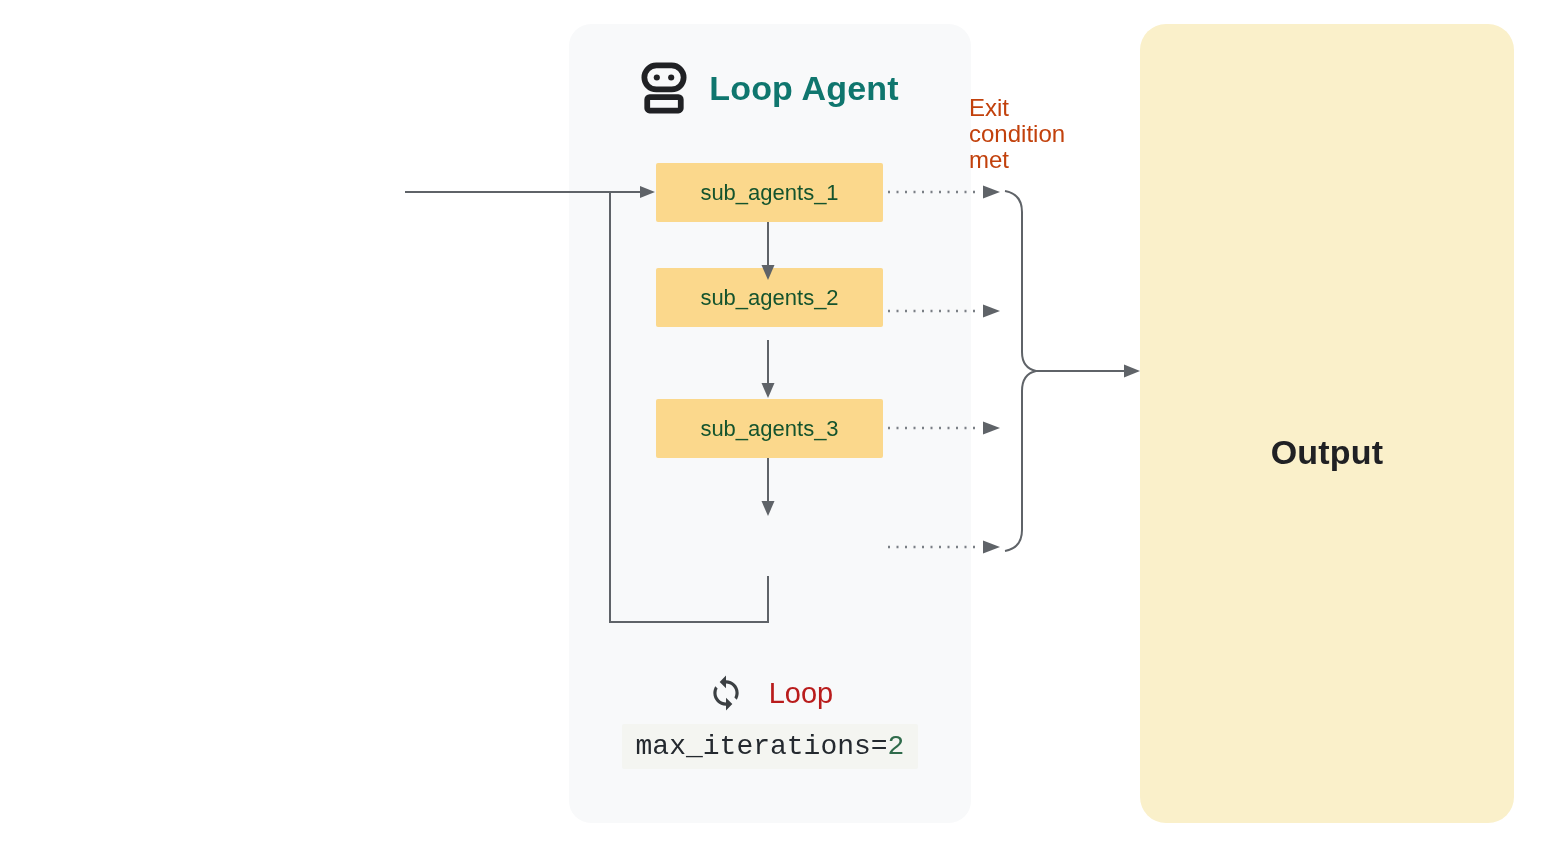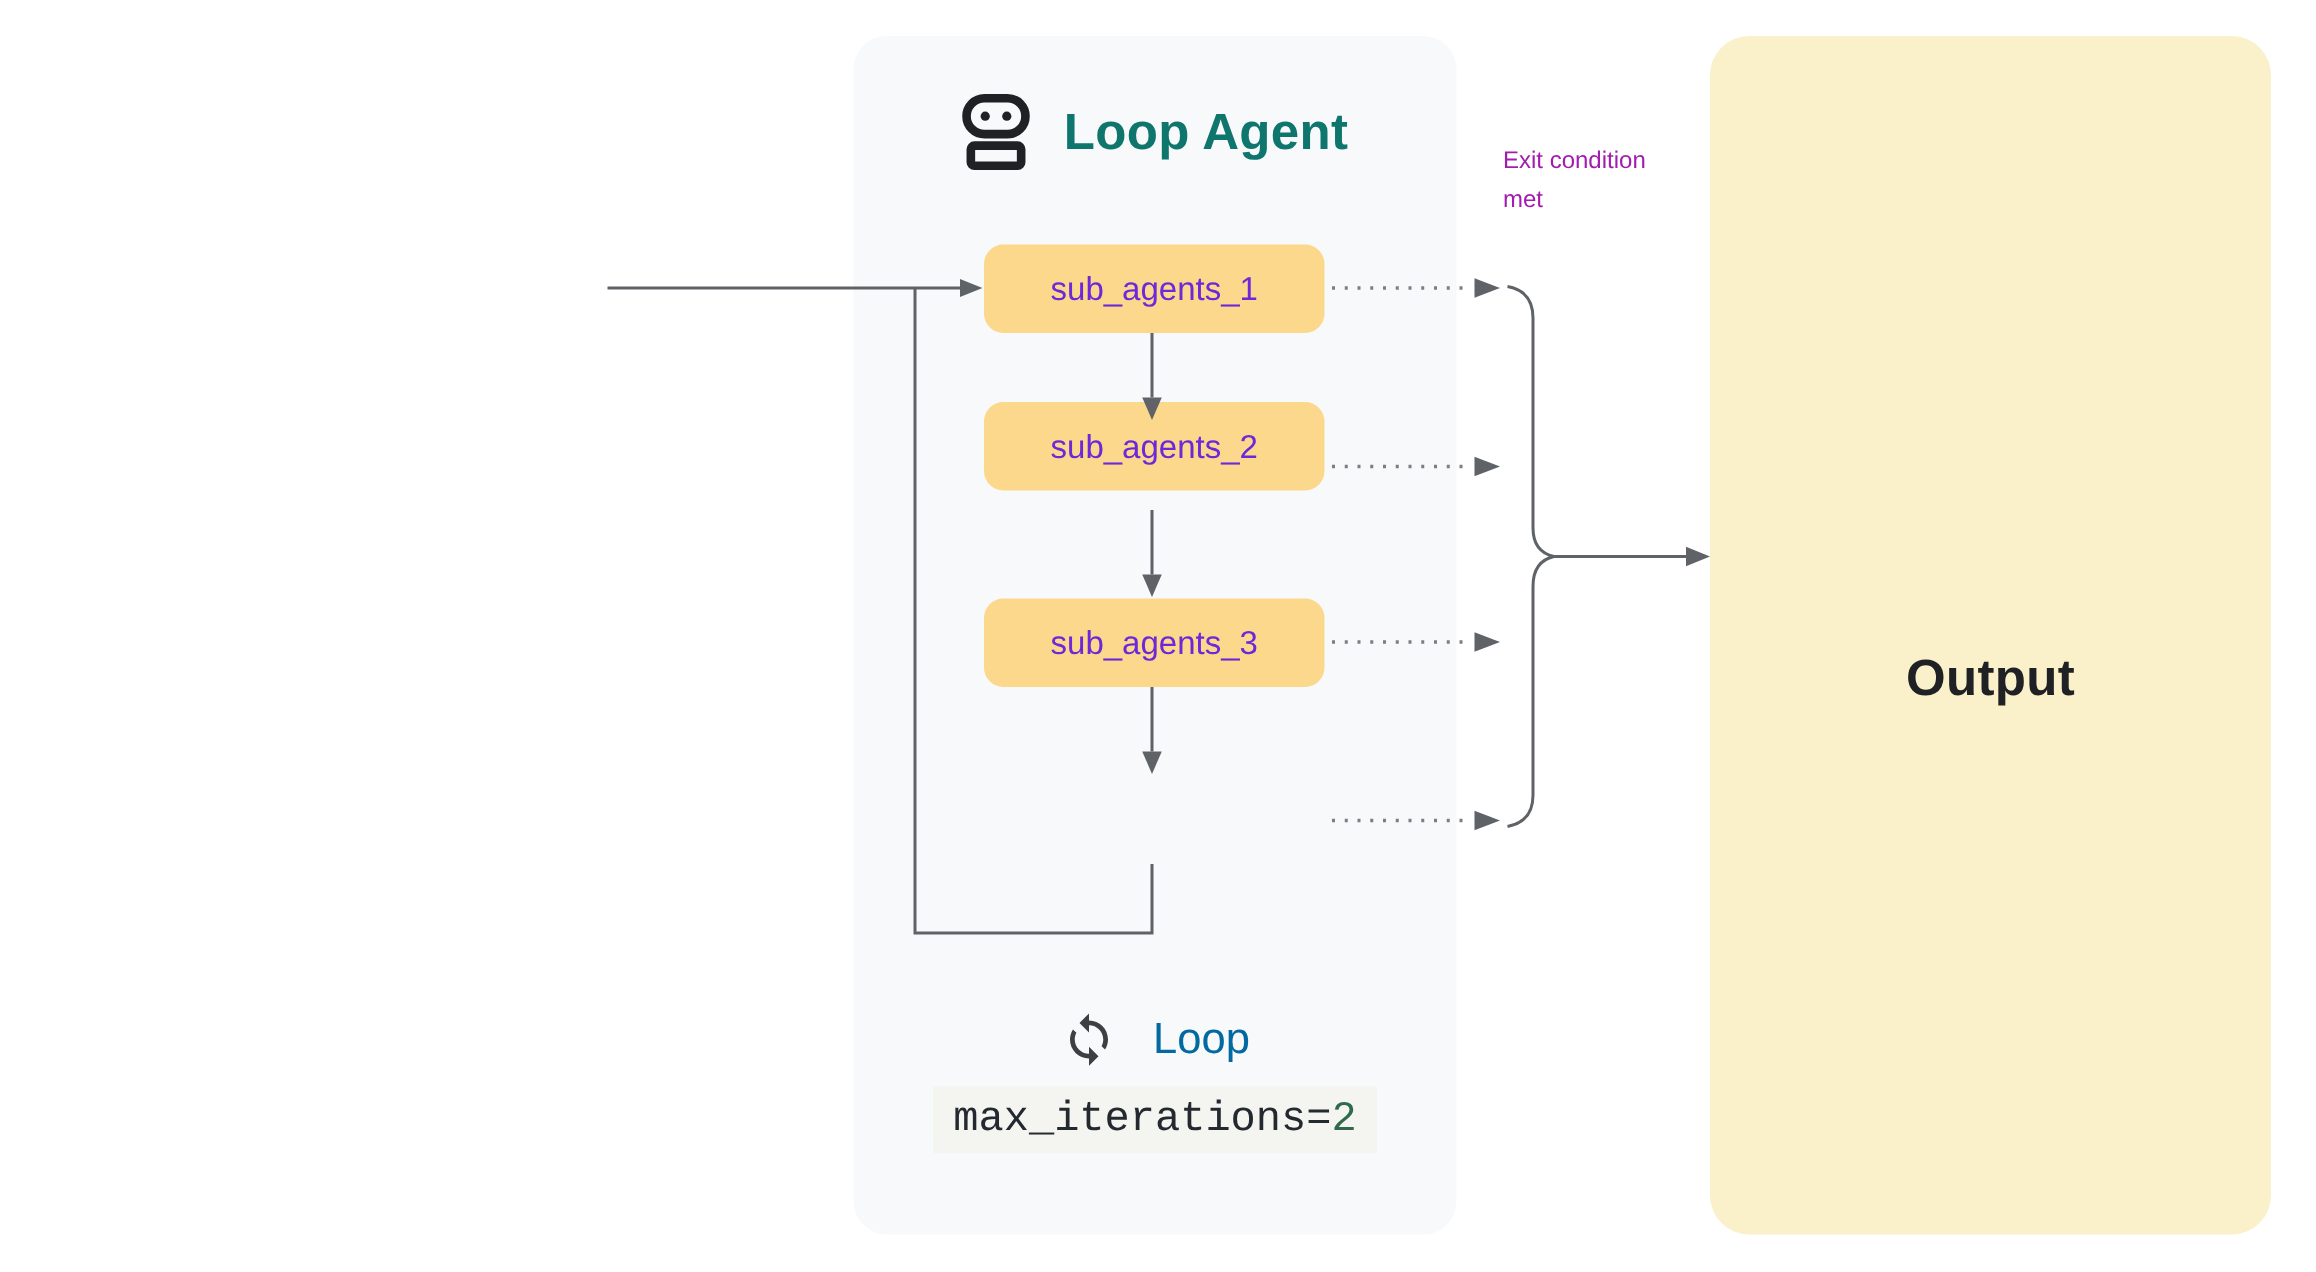--- a/index.html
+++ b/index.html
@@ -25,44 +25,44 @@
     position:absolute;left:569px;top:24px;width:402px;height:799px;
     background:#F8F9FA;border-radius:22px;
   }
   .panel-header{
     position:absolute;left:569px;top:62px;width:402px;
     display:flex;align-items:center;justify-content:center;gap:22px;
   }
   .panel-title{font-size:34px;font-weight:600;color:#0f766e;letter-spacing:.2px;}
   .sub-agent{
     position:absolute;left:656px;width:227px;height:59px;
-    background:#FBD88C;border-radius:13px;
+    background:#FBD88C;border-radius:2px;
     display:flex;align-items:center;justify-content:center;
-    font-size:22px;color:#6d28d9;
+    font-size:22px;color:#14532d;
   }
   .sub-agent.a1{top:163px;} .sub-agent.a2{top:268px;}
   .sub-agent.a3{top:399px;text-align:right;} .sub-agent.a4{top:517px;}
   .loop-row{
     position:absolute;left:569px;top:674px;width:402px;
     display:flex;align-items:center;justify-content:center;gap:24px;
   }
-  .loop-label{font-size:29px;color:#0369a1;}
+  .loop-label{font-size:29px;color:#b91c1c;}
   .code-row{
     position:absolute;left:569px;top:724px;width:402px;
     display:flex;justify-content:center;
   }
   .code-chip{
     background:#F4F5F1;padding:7px 14px;border-radius:2px;
     font-family:"Liberation Mono", monospace;
     font-size:28px;color:#24292F;white-space:nowrap;
   }
   .code-chip .val{color:#2F6B4B;}
   .exit-label{
-    position:absolute;left:1002px;top:95px;width:106px;
-    font-size:16px;line-height:26px;color:#a21caf;
+    position:absolute;left:969px;top:95px;width:106px;
+    font-size:24px;line-height:26px;color:#c2410c;
   }
   .connector-layer{position:absolute;left:0;top:0;pointer-events:none;}
   .stroke{stroke:#5F6368;stroke-width:2;fill:none;}
   .dots{stroke:#7A7F85;stroke-width:2.4;fill:none;stroke-dasharray:2 6.5;}
   .head{fill:#5F6368;stroke:none;}
 </style>
 </head>
 <body>
 
 <div class="canvas">

